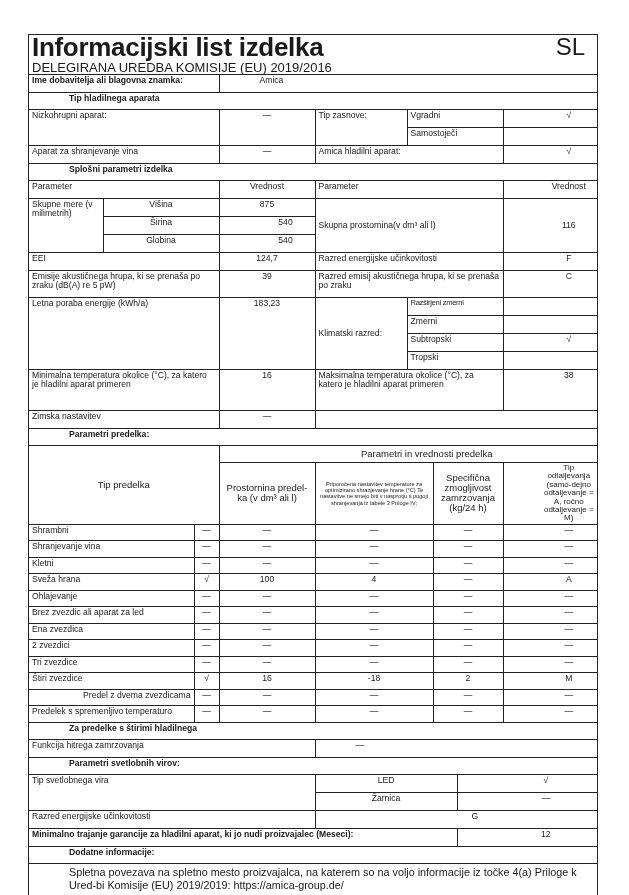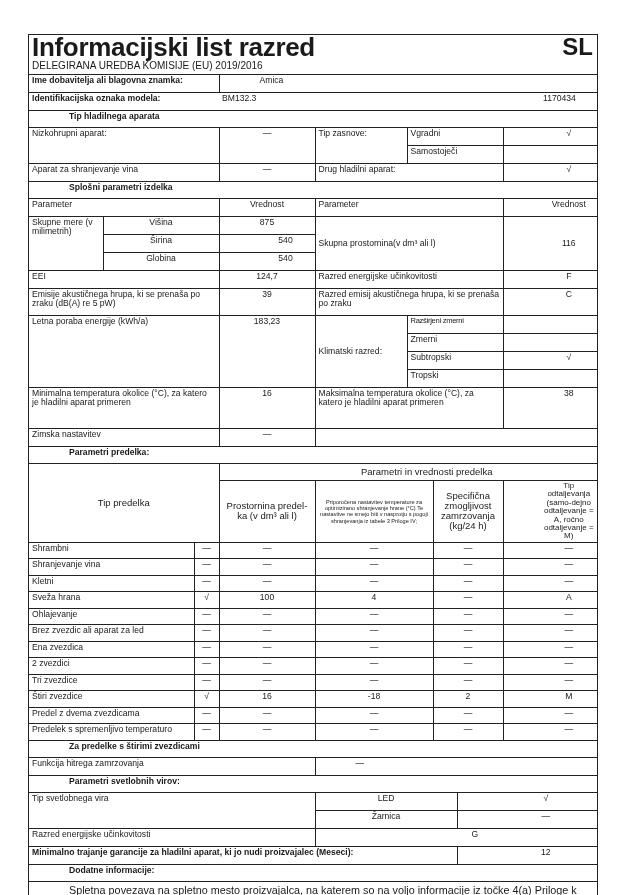--- a/index.html
+++ b/index.html
@@ -2,62 +2,57 @@
 <html><head>
 <meta charset="utf-8">
 <style>
   html, body { margin: 0; padding: 0; background: #ffffff; }
   body { width: 629px; height: 895px; position: relative; overflow: hidden;
          font-family: "Liberation Sans", "DejaVu Sans", sans-serif; color: #1a1a1a; }
   .sheet { position: absolute; left: 28px; top: 34px; width: 570px;
            border: 1px solid #222; box-sizing: border-box; }
   .head { position: relative; height: 39px; border-bottom: 1px solid #222; }
   .title { position: absolute; left: 3px; top: -3px; font-size: 26px; font-weight: bold; letter-spacing: -0.3px; }
-  .lang { position: absolute; right: 4px; top: -2px; font-size: 24px; font-weight: bold; }
-  .subtitle { position: absolute; left: 3px; top: 25px; font-size: 10px; }
+  .lang { position: absolute; right: 12px; top: -2px; font-size: 24px; font-weight: normal; }
+  .subtitle { position: absolute; left: 3px; top: 25px; font-size: 13px; }
   table { border-collapse: collapse; width: 100%; table-layout: fixed; }
   td { border: 1px solid #222; font-size: 8.6px; padding: 1px 3px; height: 15px; vertical-align: top; line-height: 1.05; }
   table tr:first-child td { border-top: none; }
   table td:first-child { border-left: none; }
   table td:last-child { border-right: none; padding-left: 40px; }
   .b { font-weight: bold; }
   .c { text-align: center; }
   .m { vertical-align: middle; }
   .sec { font-weight: bold; height: 14px; }
   .tiny { font-size: 5.6px; line-height: 1.1; text-align: center; vertical-align: middle; padding: 1px; }
   .hdr { font-size: 9.5px; text-align: center; vertical-align: middle; }
   .hdr2 { font-size: 8px; text-align: center; vertical-align: middle; }
   .big { font-size: 10.8px; line-height: 1.25; padding: 2px 3px; }
   .narrow { font-size: 7.6px; letter-spacing: -0.3px; }
 </style>
 </head>
 <body>
 
 <div class="sheet">
   <div class="head">
-    <span class="title">Informacijski list razred</span>
+    <span class="title">Informacijski list izdelka</span>
     <span class="lang">SL</span>
     <span class="subtitle">DELEGIRANA UREDBA KOMISIJE (EU) 2019/2016</span>
   </div>
 
   <table>
     <colgroup>
         <col style="width:190px">
         <col style="width:284px">
         <col>
       </colgroup>
     <tbody>
         <tr>
       <td class="b">Ime dobavitelja ali blagovna znamka:</td>
       <td colspan="2" style="border-left:none">Amica</td>
-    </tr>
-    <tr>
-      <td class="b" style="border-right:none">Identifikacijska oznaka modela:</td>
-      <td style="border-left:none;border-right:none">BM132.3</td>
-      <td style="border-left:none">1170434</td>
     </tr>
   </tbody>
     </table>
 
   <table>
     <colgroup>
       <col style="width:74px">
         <col style="width:116px">
         <col style="width:96px">
       <col style="width:92px">
@@ -75,21 +70,21 @@
       <td>Vgradni</td>
       <td class="c">√</td>
     </tr>
     <tr>
       <td>Samostoječi</td>
       <td class="c"></td>
     </tr>
     <tr>
       <td colspan="2">Aparat za shranjevanje vina</td>
       <td class="c">—</td>
-      <td colspan="2">Drug hladilni aparat:</td>
+      <td colspan="2">Amica hladilni aparat:</td>
       <td class="c">√</td>
     </tr>
     <tr>
           <td colspan="6" class="sec">Splošni parametri izdelka</td>
         </tr>
     <tr>
       <td colspan="2">Parameter</td>
       <td class="c">Vrednost</td>
       <td colspan="2">Parameter</td>
       <td class="c">Vrednost</td>
@@ -253,21 +248,21 @@
         </tr>
         <tr>
           <td style="height: 13.5px;">Štiri zvezdice</td>
           <td class="c" style="height: 13.5px;">√</td>
           <td class="c" style="height: 13.5px;">16</td>
           <td class="c" style="height: 13.5px;">-18</td>
           <td class="c" style="height: 13.5px;">2</td>
           <td class="c" style="height: 13.5px;">M</td>
         </tr>
         <tr>
-          <td style="height: 13.5px;">Predel z dvema zvezdicama</td>
+          <td style="height: 13.5px; text-align: right;">Predel z dvema zvezdicama</td>
           <td class="c" style="height: 13.5px;">—</td>
           <td class="c" style="height: 13.5px;">—</td>
           <td class="c" style="height: 13.5px;">—</td>
           <td class="c" style="height: 13.5px;">—</td>
           <td class="c" style="height: 13.5px;">—</td>
         </tr>
         <tr>
           <td style="height: 13.5px;">Predelek s spremenljivo temperaturo</td>
           <td class="c" style="height: 13.5px;">—</td>
           <td class="c" style="height: 13.5px;">—</td>
@@ -280,21 +275,21 @@
 
   <table>
     <colgroup>
       <col style="width:286px">
         <col style="width:118px">
         <col style="width:24px">
         <col>
     </colgroup>
     <tbody>
         <tr>
-          <td colspan="4" class="sec">Za predelke s štirimi zvezdicami</td>
+          <td colspan="4" class="sec">Za predelke s štirimi hladilnega</td>
         </tr>
     <tr>
       <td>Funkcija hitrega zamrzovanja</td>
       <td colspan="3">—</td>
     </tr>
     <tr>
           <td colspan="4" class="sec">Parametri svetlobnih virov:</td>
         </tr>
     <tr>
       <td rowspan="2">Tip svetlobnega vira</td>

